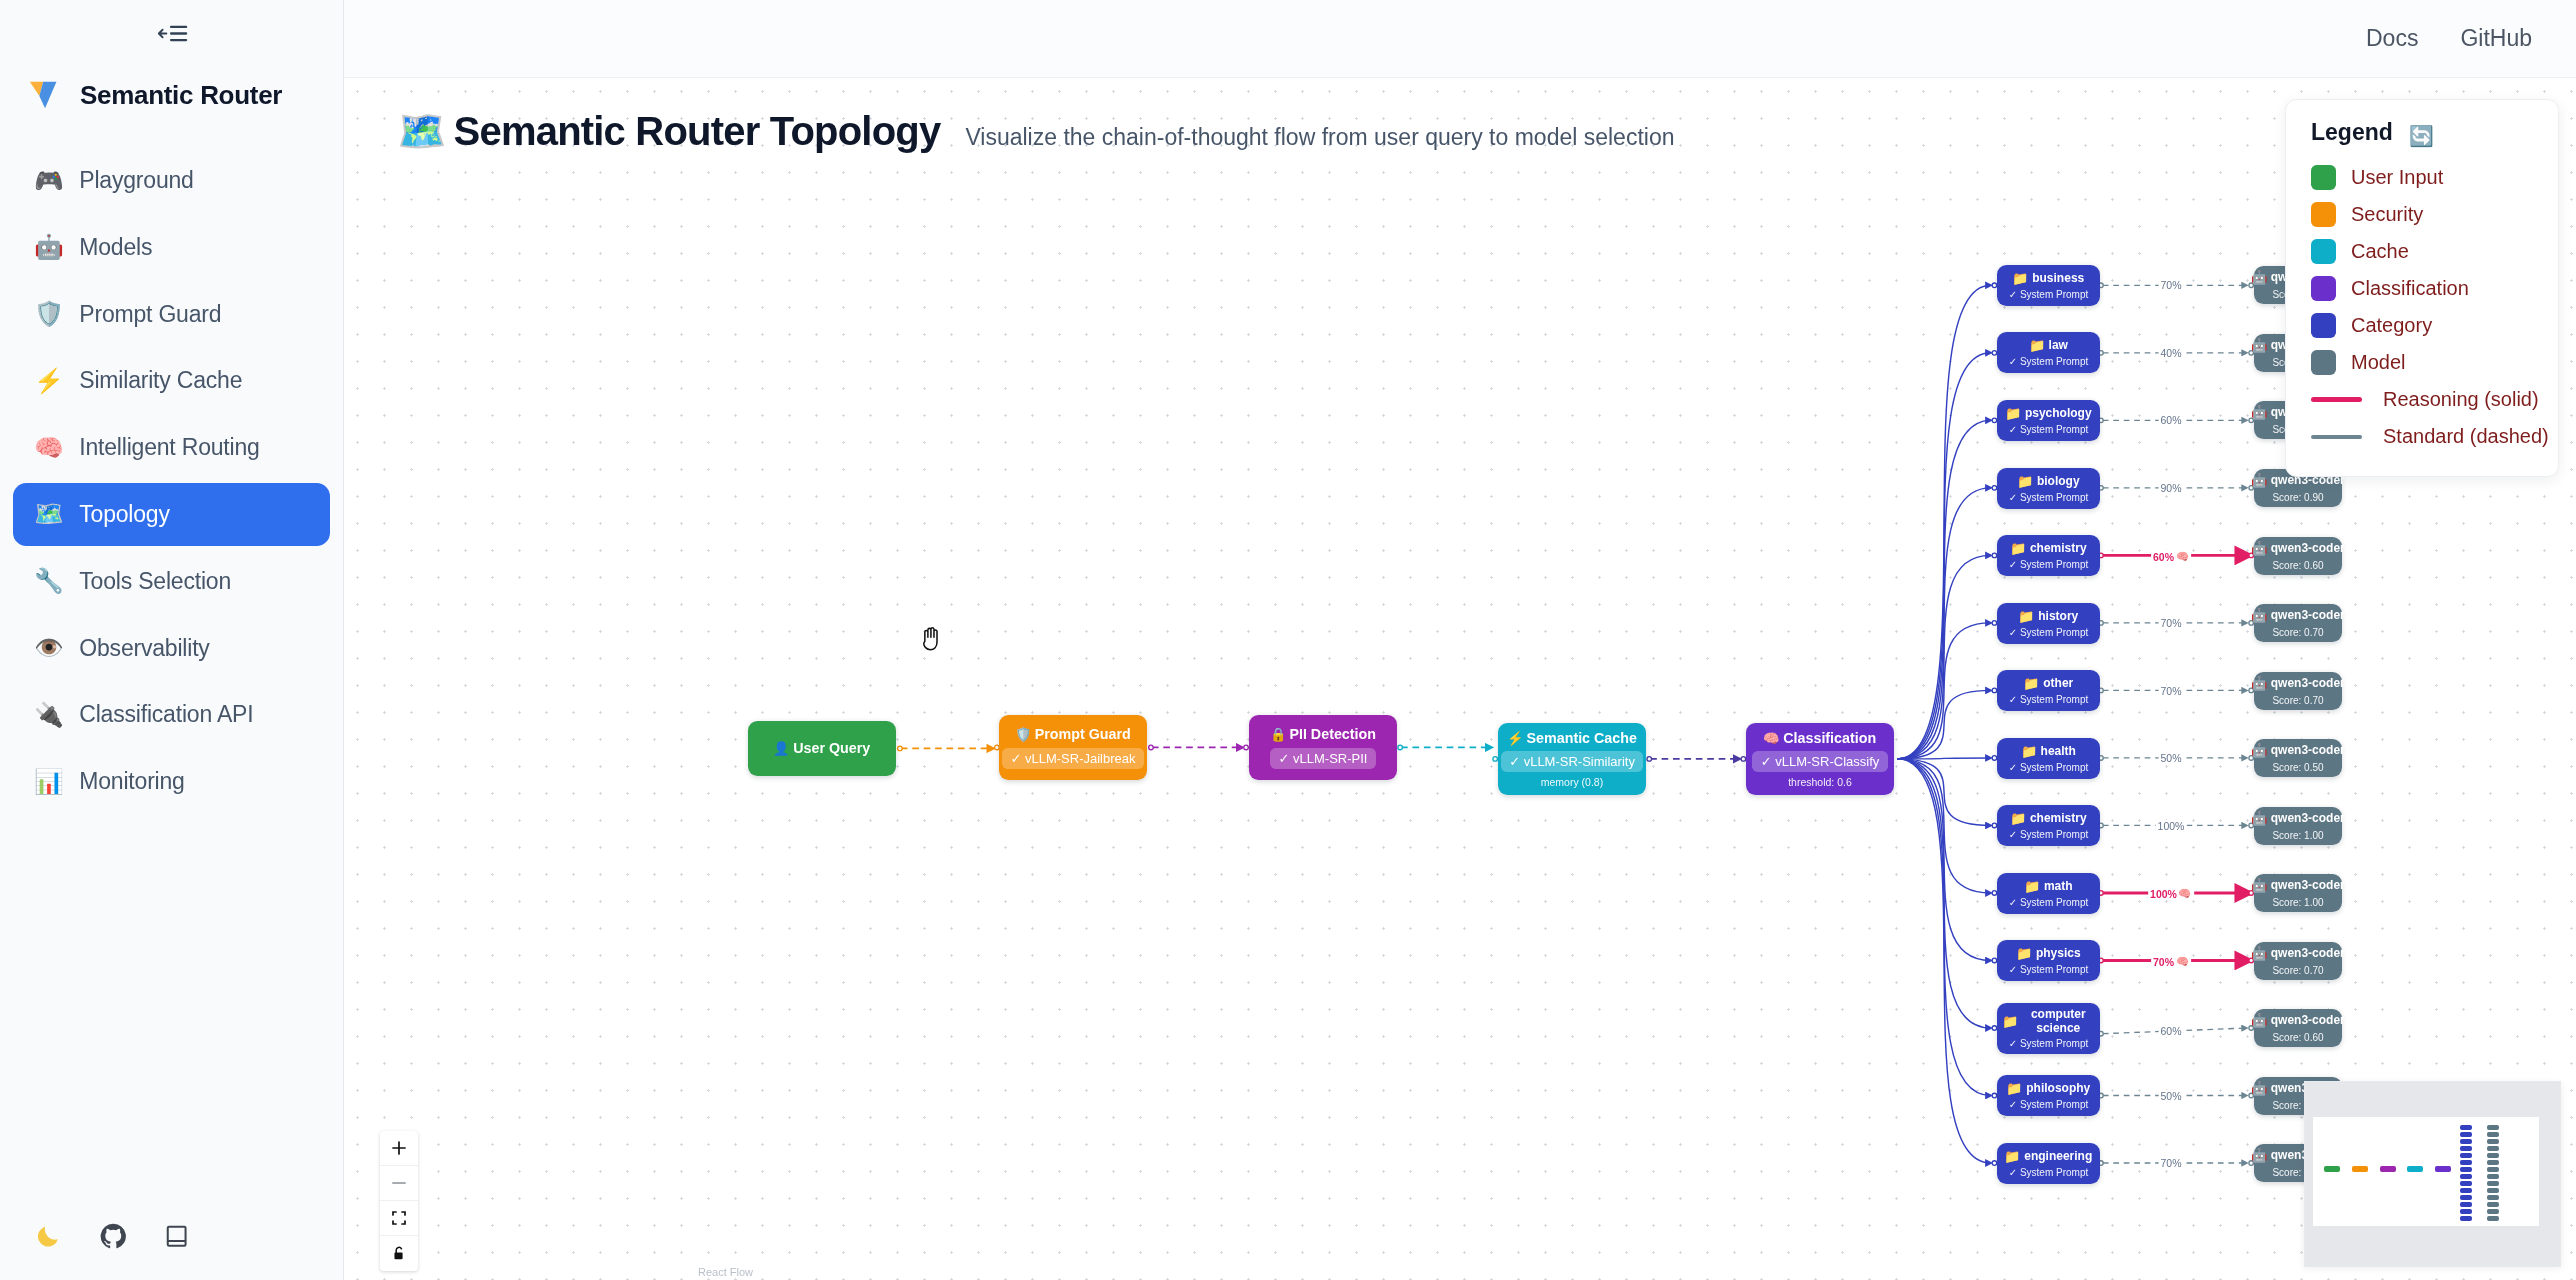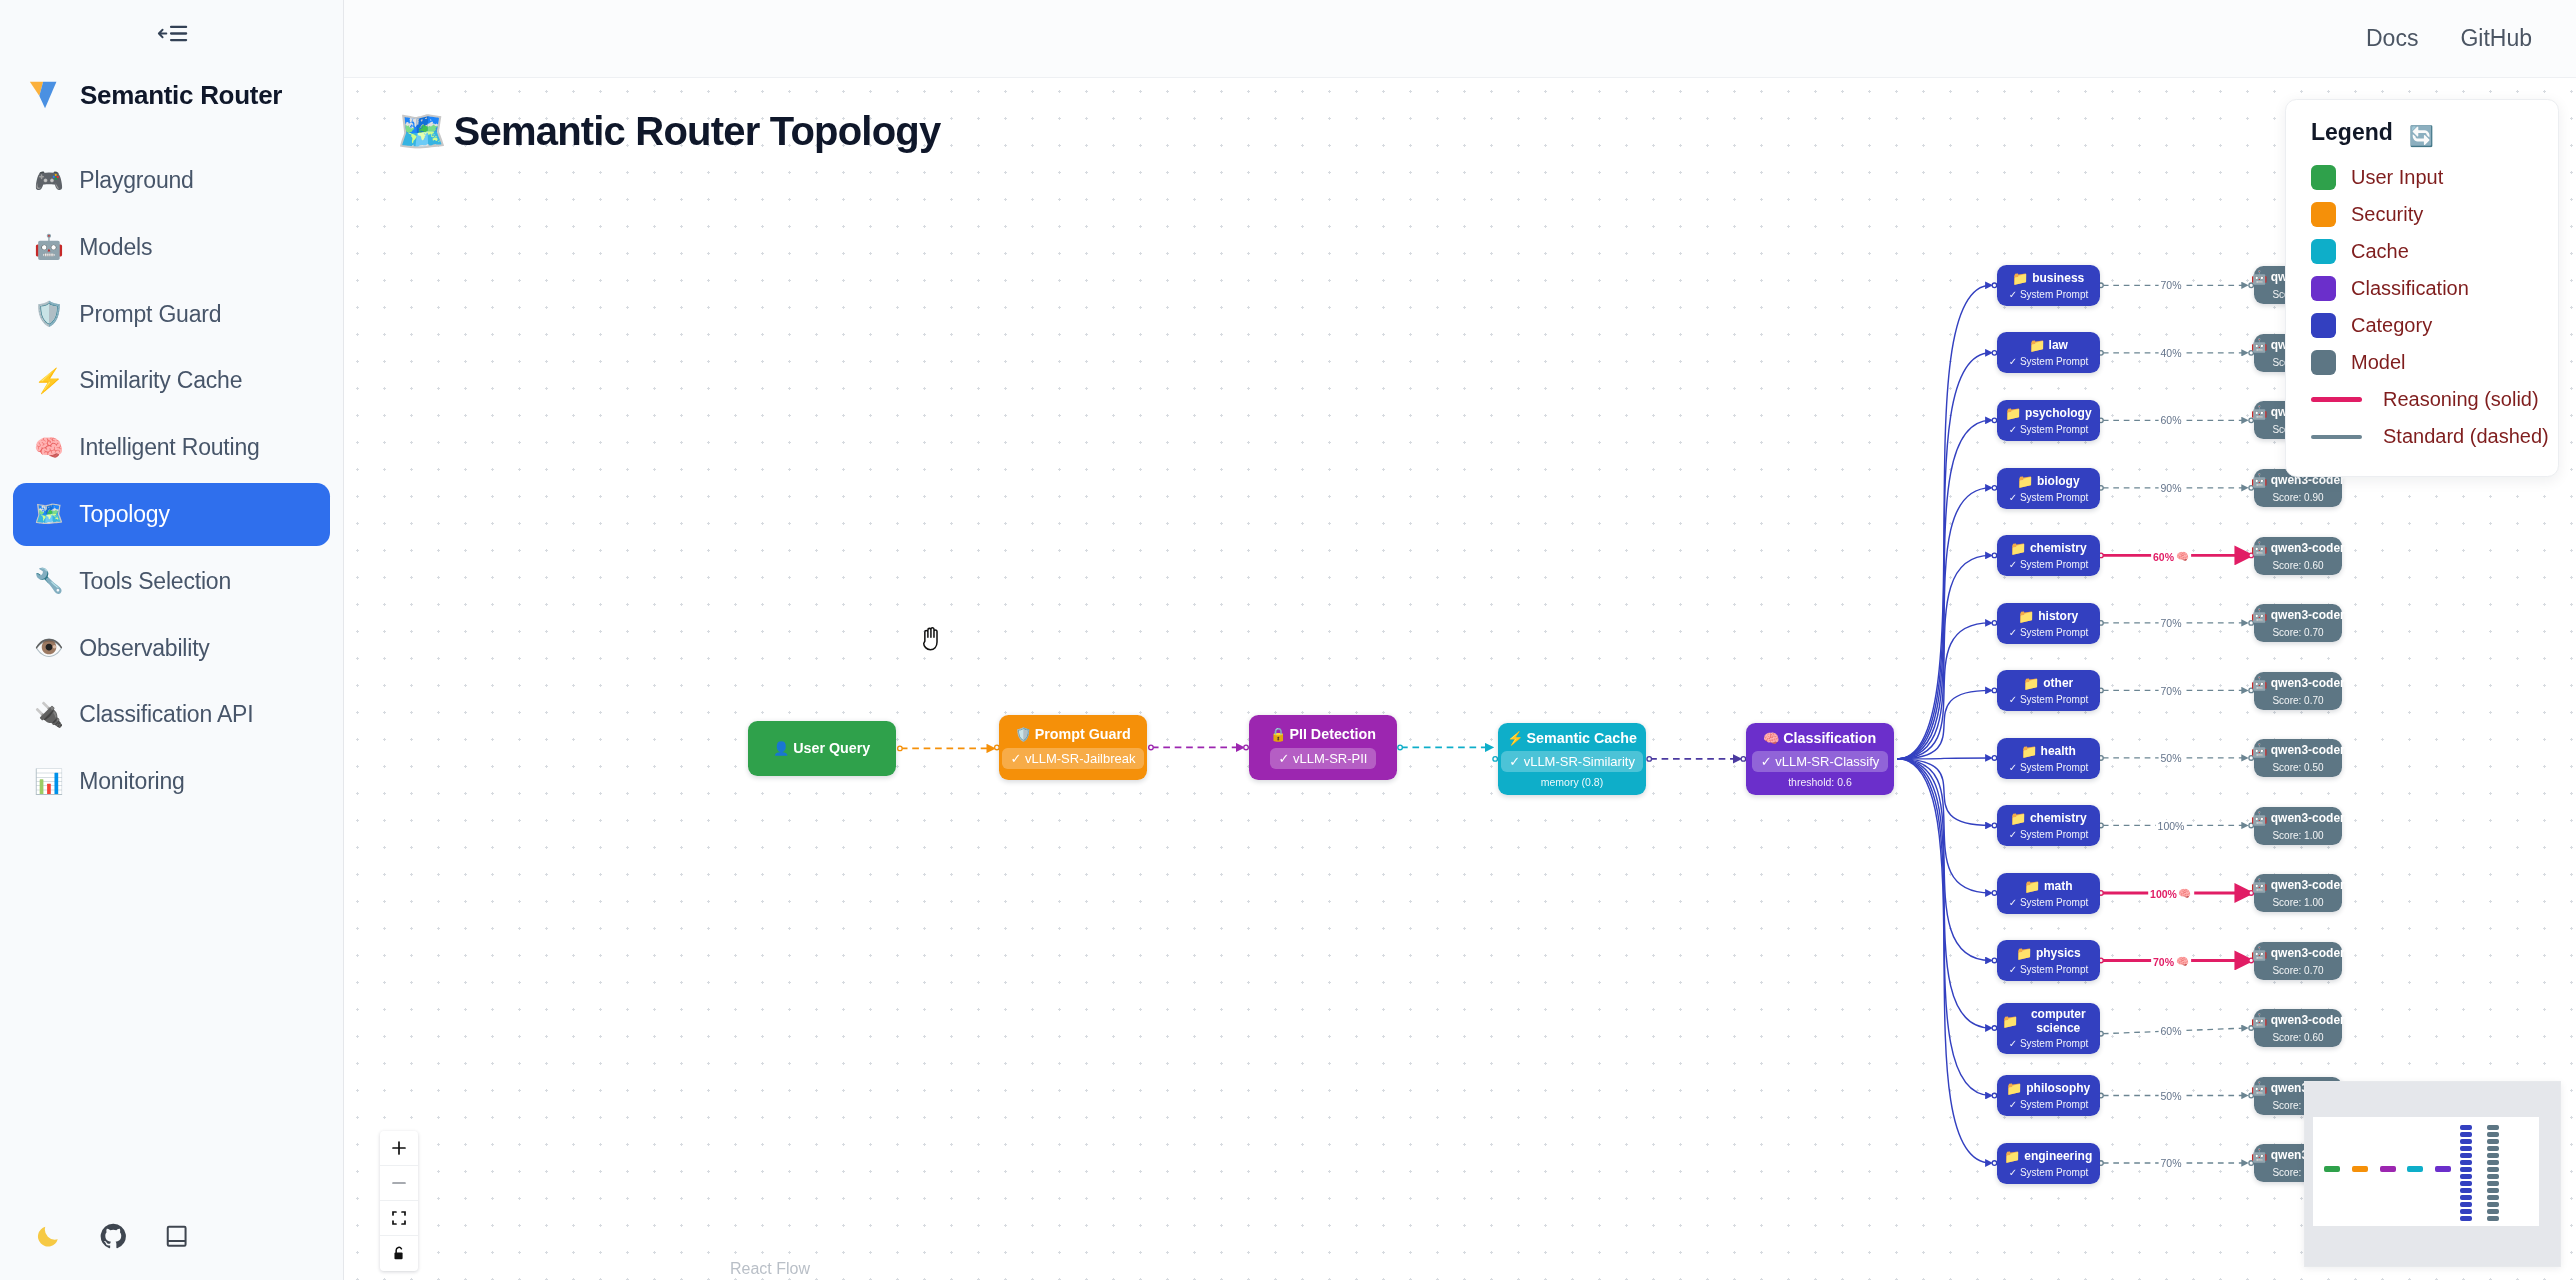--- a/index.html
+++ b/index.html
@@ -162,21 +162,21 @@
     z-index: 15;
   }
   .ctrl-btn {
     height: 35px; display: flex; align-items: center; justify-content: center;
     border-bottom: 1px solid #eef0f2;
     cursor: pointer; color: #111;
   }
   .ctrl-btn:last-child { border-bottom: none; }
   .attrib {
     position: absolute; left: 354px; bottom: 1.9px;
-    font-size: 16px; color: #b9bfc7; z-index: 14; margin-left: 32px;
+    font-size: 11px; color: #b9bfc7; z-index: 14;
   }
 
   
   .minimap {
     position: absolute; right: 15px; bottom: 13.3px;
     width: 257px; height: 186px;
     background: #ffffff;
     border: 1px solid #e7e9ec;
     box-shadow: 0 1.9px 7.6px rgba(15,23,42,0.08);
     z-index: 18;
@@ -279,20 +279,21 @@
       <a>GitHub</a>
     </div>
 
     <div class="canvas">
 
       <div class="page-head">
         <h1 class="page-title">
           <span>🗺️</span>
             <span>Semantic Router Topology</span>
         </h1>
+        <div class="page-sub">Visualize the chain-of-thought flow from user query to model selection</div>
       </div>
 
       <div class="flow" id="flow">
           <svg width="2232" height="1202" viewBox="0 0 2346 1264">
             <defs>
               <marker id="ar-std" viewBox="0 0 10 10" refX="7" refY="5" markerWidth="5.5" markerHeight="5.5" orient="auto-start-reverse">
                 <path d="M0 0 L10 5 L0 10 z" fill="#6b8592"></path>
               </marker>
               <marker id="ar-rea" viewBox="0 0 10 10" refX="6" refY="5" markerWidth="7" markerHeight="7" orient="auto-start-reverse">
                 <path d="M0 0 L10 5 L0 10 z" fill="#e11d65"></path>

